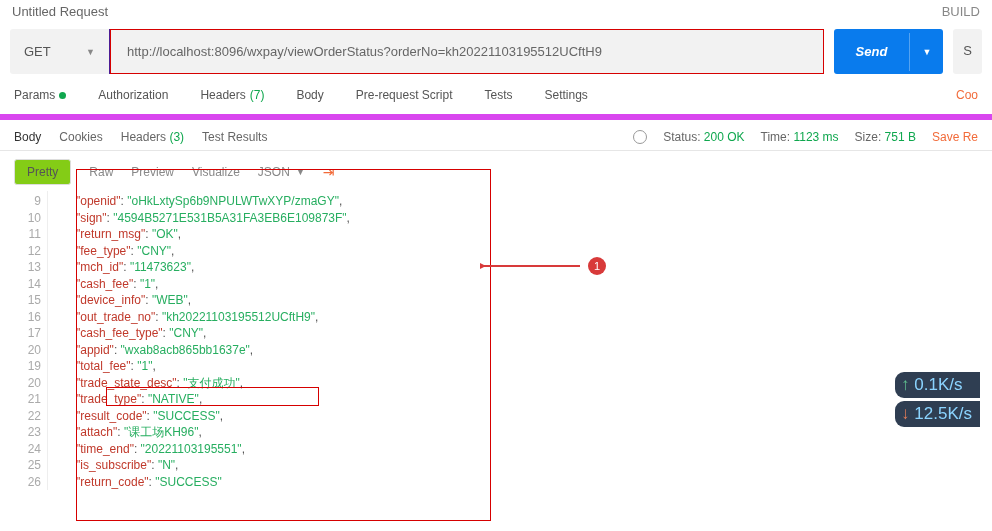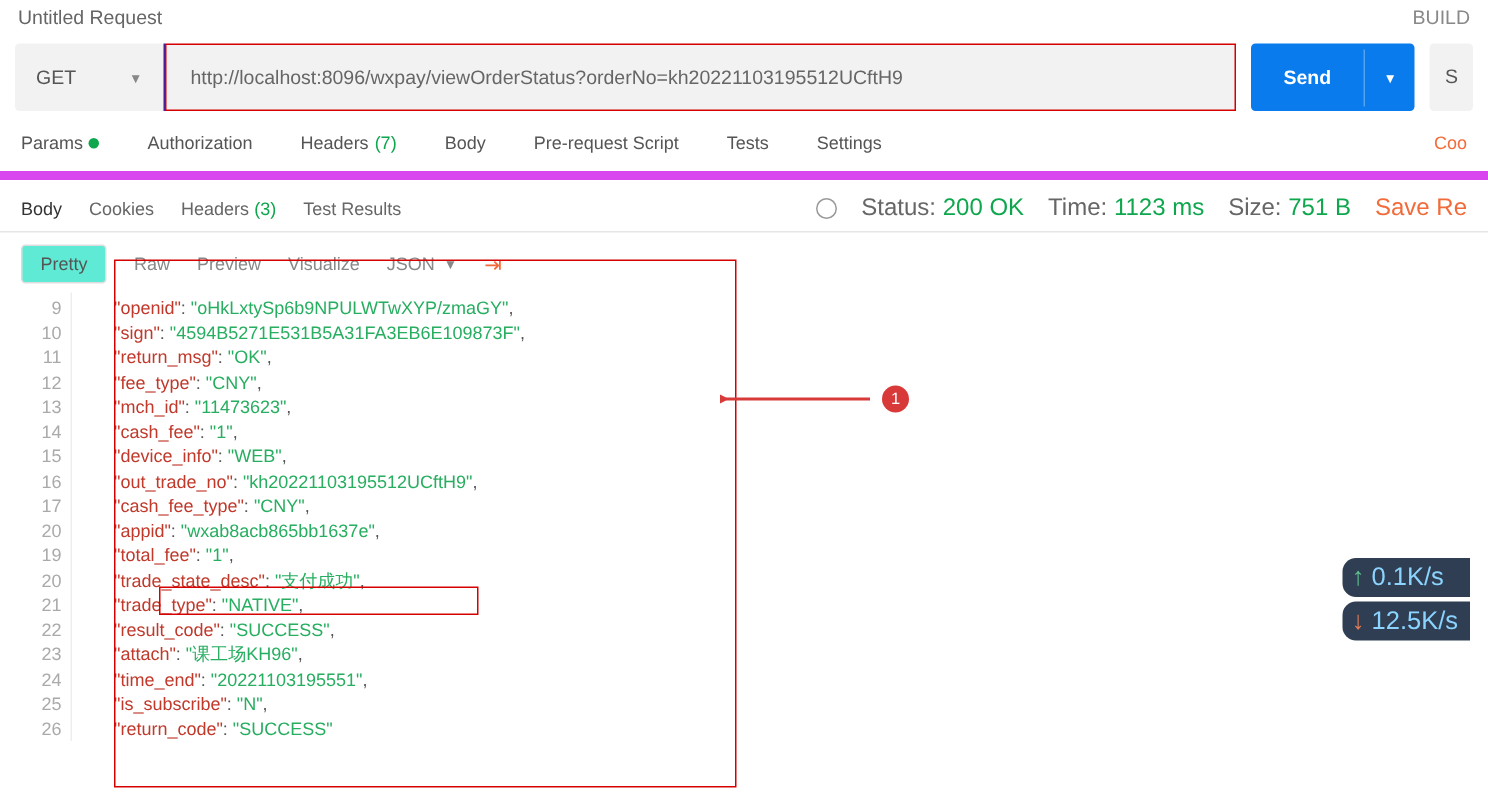--- a/index.html
+++ b/index.html
@@ -8,39 +8,39 @@
 .title-bar { display: flex; justify-content: space-between; padding: 4px 12px 8px; color: #666; font-size: 13px; }
 .title-bar .right { color: #888; }
 
 .request-row { display: flex; gap: 10px; padding: 2px 10px 14px; align-items: stretch; }
 .url-block { flex: 1; display: flex; background: #f2f2f2; border-radius: 3px; }
 .method { width: 100px; display: flex; align-items: center; justify-content: space-between; padding: 14px 14px; color: #555; font-size: 13px; border-right: 1px solid #4c1d95; }
 .method .chev { font-size: 9px; color: #888; }
 .url { flex: 1; padding: 14px 16px; color: #666; font-size: 13px; }
 .red-box { border: 1.5px solid #d60000; }
 .send-btn { background: #097bed; color: #fff; display: flex; align-items: center; border-radius: 3px; overflow: hidden; }
-.send-btn .label { padding: 2px 22px; font-size: 13px; font-weight: 600; }
+.send-btn .label { padding: 2px 22px; font-size: 13px; font-weight: 600; font-style: italic; }
 .send-btn .chev2 { padding: 14px 12px; border-left: 1px solid rgba(255,255,255,0.3); font-size: 9px; }
 .aux-btn { background: #f2f2f2; color: #555; padding: 14px 10px; border-radius: 3px; font-size: 13px; }
 
 .tabs1 { display: flex; gap: 32px; padding: 0 14px 8px; border-bottom: 6px solid #d946ef; color: #555; font-size: 12px; }
 .tabs1 .tab { display: flex; align-items: center; gap: 4px; padding-bottom: 4px;}
 .dot { width: 7px; height: 7px; border-radius: 50%; background: #0fa74e; display: inline-block; }
 .green-num { color: #0fa74e; }
 .cookies-link { color: #f26b3a; margin-left: auto; }
 
 .response-head { display: flex; align-items: center; padding: 10px 14px 6px; gap: 18px; border-bottom: 1px solid #e6e6e6; }
 .tabs2 { display: flex; gap: 18px; color: #666; font-size: 12px; }
 .tabs2 .active { color: #333; }
-.status-cluster { margin-left: auto; display: flex; gap: 16px; align-items: center; color: #666; font-size: 16px; }
+.status-cluster { margin-left: auto; display: flex; gap: 16px; align-items: center; color: #666; font-size: 12px; }
 .status-cluster .val { color: #0fa74e; }
 .save-link { color: #f26b3a; }
 
 .view-bar { display: flex; align-items: center; padding: 8px 14px 6px; gap: 18px; color: #888; font-size: 12px; }
-.view-bar .cur { background: #5eead4; color: #555; padding: 5px 12px; border: 1px solid #ddd; border-radius: 3px; }
+.view-bar .cur { background: #84cc16; color: #555; padding: 5px 12px; border: 1px solid #ddd; border-radius: 3px; }
 .view-bar .item { color: #888; }
 .view-bar .json { display: flex; align-items: center; gap: 6px; }
 .wrap-icn { color: #f26b3a; font-size: 14px; }
 
 .code-area { position: relative; display: flex; font-family: Consolas, Menlo, monospace; font-size: 12px; line-height: 16.5px; padding-left: 6px; }
 .gutter { width: 42px; text-align: right; color: #aaa; padding-right: 6px; padding-top: 2px; border-right: 1px solid #eee; }
 .gutter div { height: 16.5px; }
 .code { padding-left: 28px; padding-top: 2px; }
 .code .row { height: 16.5px; white-space: pre; }
 .k { color: #c0392b; }

